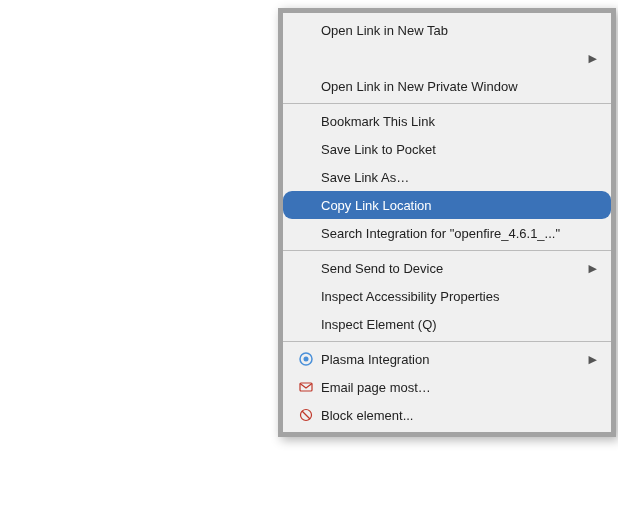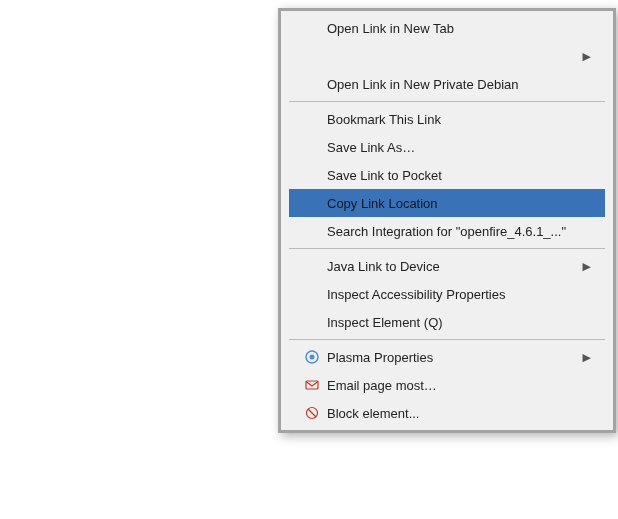--- a/index.html
+++ b/index.html
@@ -135,38 +135,39 @@
       margin-left: 4px;
     }
 
     
     .context-menu {
       position: absolute;
       top: 8px;
       left: 278px;
       width: 338px;
       background: #f0f0f0;
-      border: 3px solid #a3a3a3;
+      border: 5px solid #a3a3a3;
       box-shadow: 3px 3px 10px rgba(0,0,0,0.3);
       z-index: 100;
-      padding: 3px 8px;
+      padding: 3px 0;
     }
     .menu-item {
       display: flex;
       align-items: center;
       padding: 5px 14px;
       font-size: 13px;
       color: #222;
       cursor: pointer;
       position: relative;
       white-space: nowrap;
     }
     .menu-item.highlighted {
       background: #3a72b8;
-      color: #0f172a;
+      color: #ffffff;
+      border-radius: 9px;
     }
     .menu-item .arrow {
       margin-left: auto;
       font-size: 11px;
       color: #555;
     }
     .menu-separator {
       height: 1px;
       background: #bbb;
       margin: 3px 0;
@@ -291,66 +292,66 @@
 <div class="menu-item">
       <span class="menu-item-icon"></span>
       <span class="menu-item-label">Open Link in New Tab</span>
     </div>
     <div class="menu-item">
       <span class="menu-item-icon"></span>
       <span class="arrow">▶</span>
     </div>
     <div class="menu-item">
       <span class="menu-item-icon"></span>
-      <span class="menu-item-label">Open Link in New Private Debian</span>
+      <span class="menu-item-label">Open Link in New Private Window</span>
     </div>
     <div class="menu-separator"></div>
     <div class="menu-item">
       <span class="menu-item-icon"></span>
       <span class="menu-item-label">Bookmark This Link</span>
     </div>
     <div class="menu-item">
       <span class="menu-item-icon"></span>
+      <span class="menu-item-label">Save Link to Pocket</span>
+    </div>
+    <div class="menu-item">
+      <span class="menu-item-icon"></span>
       <span class="menu-item-label">Save Link As…</span>
     </div>
-    <div class="menu-item">
-      <span class="menu-item-icon"></span>
-      <span class="menu-item-label">Save Link to Pocket</span>
-    </div>
     <div class="menu-item highlighted">
       <span class="menu-item-icon"></span>
       <span class="menu-item-label">Copy Link Location</span>
     </div>
     <div class="menu-item">
       <span class="menu-item-icon"></span>
       <span class="menu-item-label">Search Integration for "openfire_4.6.1_..."</span>
     </div>
     <div class="menu-separator"></div>
     <div class="menu-item">
       <span class="menu-item-icon"></span>
-      <span class="menu-item-label">Java Link to Device</span>
+      <span class="menu-item-label">Send Send to Device</span>
       <span class="arrow">▶</span>
     </div>
     <div class="menu-item">
       <span class="menu-item-icon"></span>
       <span class="menu-item-label">Inspect Accessibility Properties</span>
     </div>
     <div class="menu-item">
       <span class="menu-item-icon"></span>
       <span class="menu-item-label">Inspect Element (Q)</span>
     </div>
     <div class="menu-separator"></div>
     <div class="menu-item">
       <span class="menu-item-icon">
         <svg width="14" height="14" viewBox="0 0 14 14">
           <circle cx="7" cy="7" r="6" fill="none" stroke="#4a90d9" stroke-width="1.5"></circle>
           <circle cx="7" cy="7" r="2.5" fill="#4a90d9"></circle>
         </svg>
       </span>
-      <span class="menu-item-label">Plasma Properties</span>
+      <span class="menu-item-label">Plasma Integration</span>
       <span class="arrow">▶</span>
     </div>
     <div class="menu-item">
       <span class="menu-item-icon">
         <svg width="14" height="14" viewBox="0 0 14 14">
           <rect x="1" y="3" width="12" height="8" rx="1" fill="none" stroke="#c0392b" stroke-width="1.2"></rect>
           <path d="M1 3.5 L7 8 L13 3.5" stroke="#c0392b" stroke-width="1.2" fill="none"></path>
         </svg>
       </span>
       <span class="menu-item-label">Email page most…</span>

